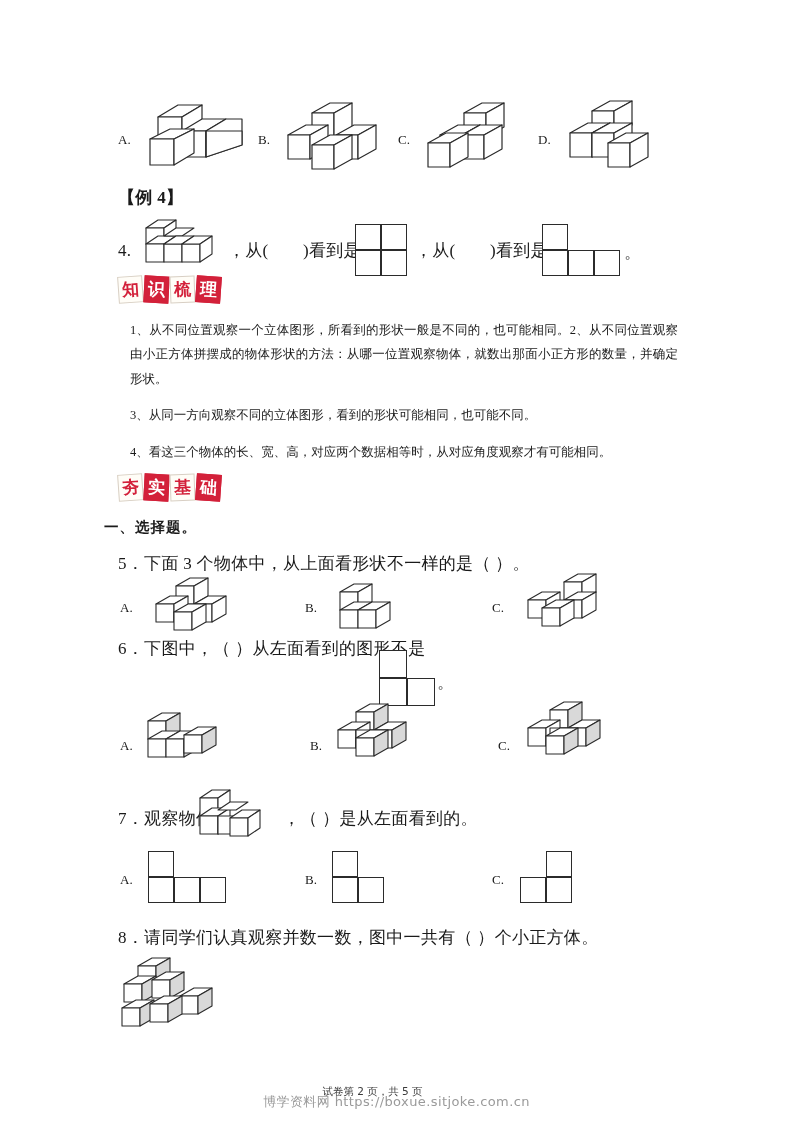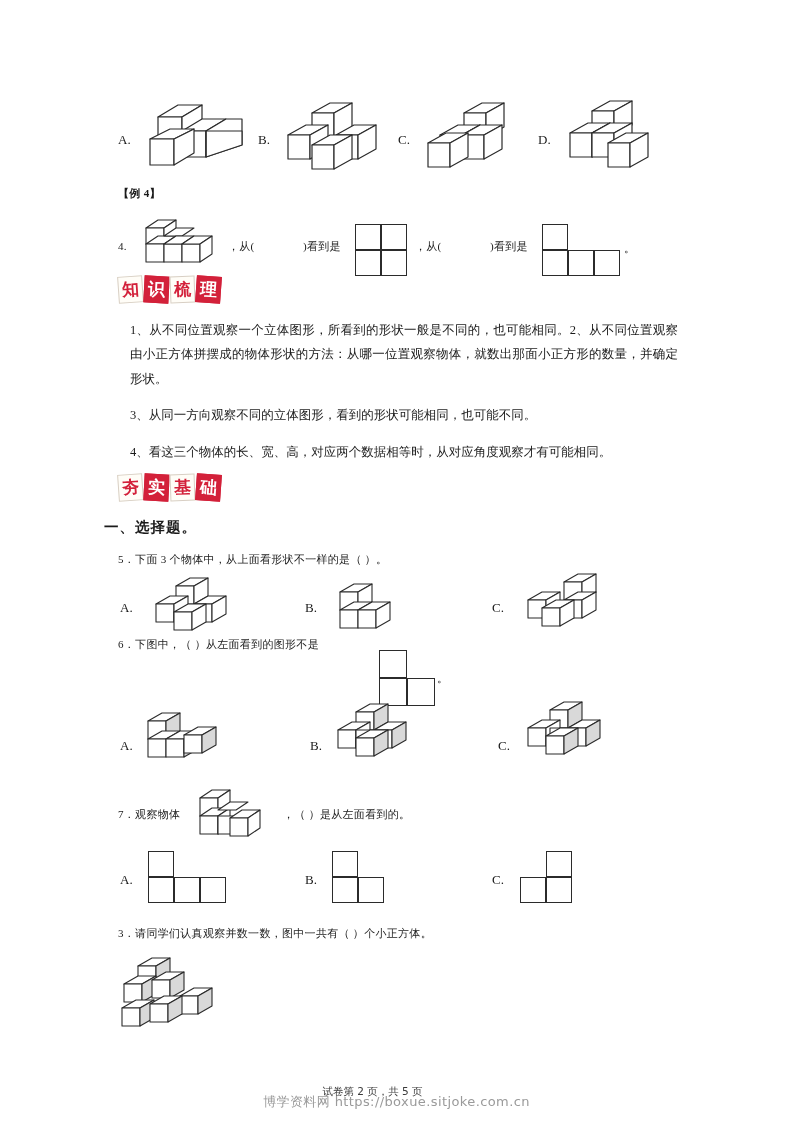--- a/index.html
+++ b/index.html
@@ -8,21 +8,21 @@
     width:793px; height:1122px;
     background:#ffffff;
     font-family:"Liberation Serif", serif;
     color:#1a1a1a;
     position:relative;
     overflow:hidden;
   }
   .page { position:absolute; left:0; top:0; width:793px; height:1122px; }
 
   
-  .q-text { font-size:11px; line-height:1.55; letter-spacing:.3px; }
+  .q-text { font-size:17px; line-height:1.55; letter-spacing:.3px; }
   .opt-label { font-family:"Liberation Serif", serif; font-size:13px; }
 
   
   .badge { position:absolute; display:flex; }
   .badge .ch {
     width:25px; height:27px;
     display:flex; align-items:center; justify-content:center;
     font-family:"DejaVu Sans", sans-serif;
     font-weight:bold; font-size:17px;
     border:1px solid #d8cfc4;
@@ -405,21 +405,21 @@
     <div class="cell" style="left:26px;top:26px;width:26px; height:26px;"></div>
   </div>
 
   <div class="opt-label" style="position:absolute; left:492px; top:872px;">C.</div>
   <div class="grid" style="position:absolute; left:520px; top:851px; width:52px; height:52px;">
     <div class="cell" style="left:26px;top:0;  width:26px; height:26px;"></div>
     <div class="cell" style="left:0;  top:26px;width:26px; height:26px;"></div>
     <div class="cell" style="left:26px;top:26px;width:26px; height:26px;"></div>
   </div>
 
-  <div class="q-text" style="position:absolute; left:118px; top:925px;">3．请同学们认真观察并数一数，图中一共有（    ）个小正方体。</div>
+  <div class="q-text" style="position:absolute; left:118px; top:925px;">8．请同学们认真观察并数一数，图中一共有（    ）个小正方体。</div>
 
   <div class="iso" style="left:116px; top:950px;">
     <svg width="130" height="105" viewBox="0 0 130 105">
       <g fill="#ffffff" stroke="#2b2b2b" stroke-width="1.1" stroke-linejoin="round">
 
         <polygon points="22,16 36,8 54,8 40,16"></polygon>
         <polygon points="22,16 40,16 40,34 22,34"></polygon>
         <polygon points="40,16 54,8 54,26 40,34" fill="#d9d9d9"></polygon>
 
         <polygon points="8,34 22,26 40,26 26,34"></polygon>

